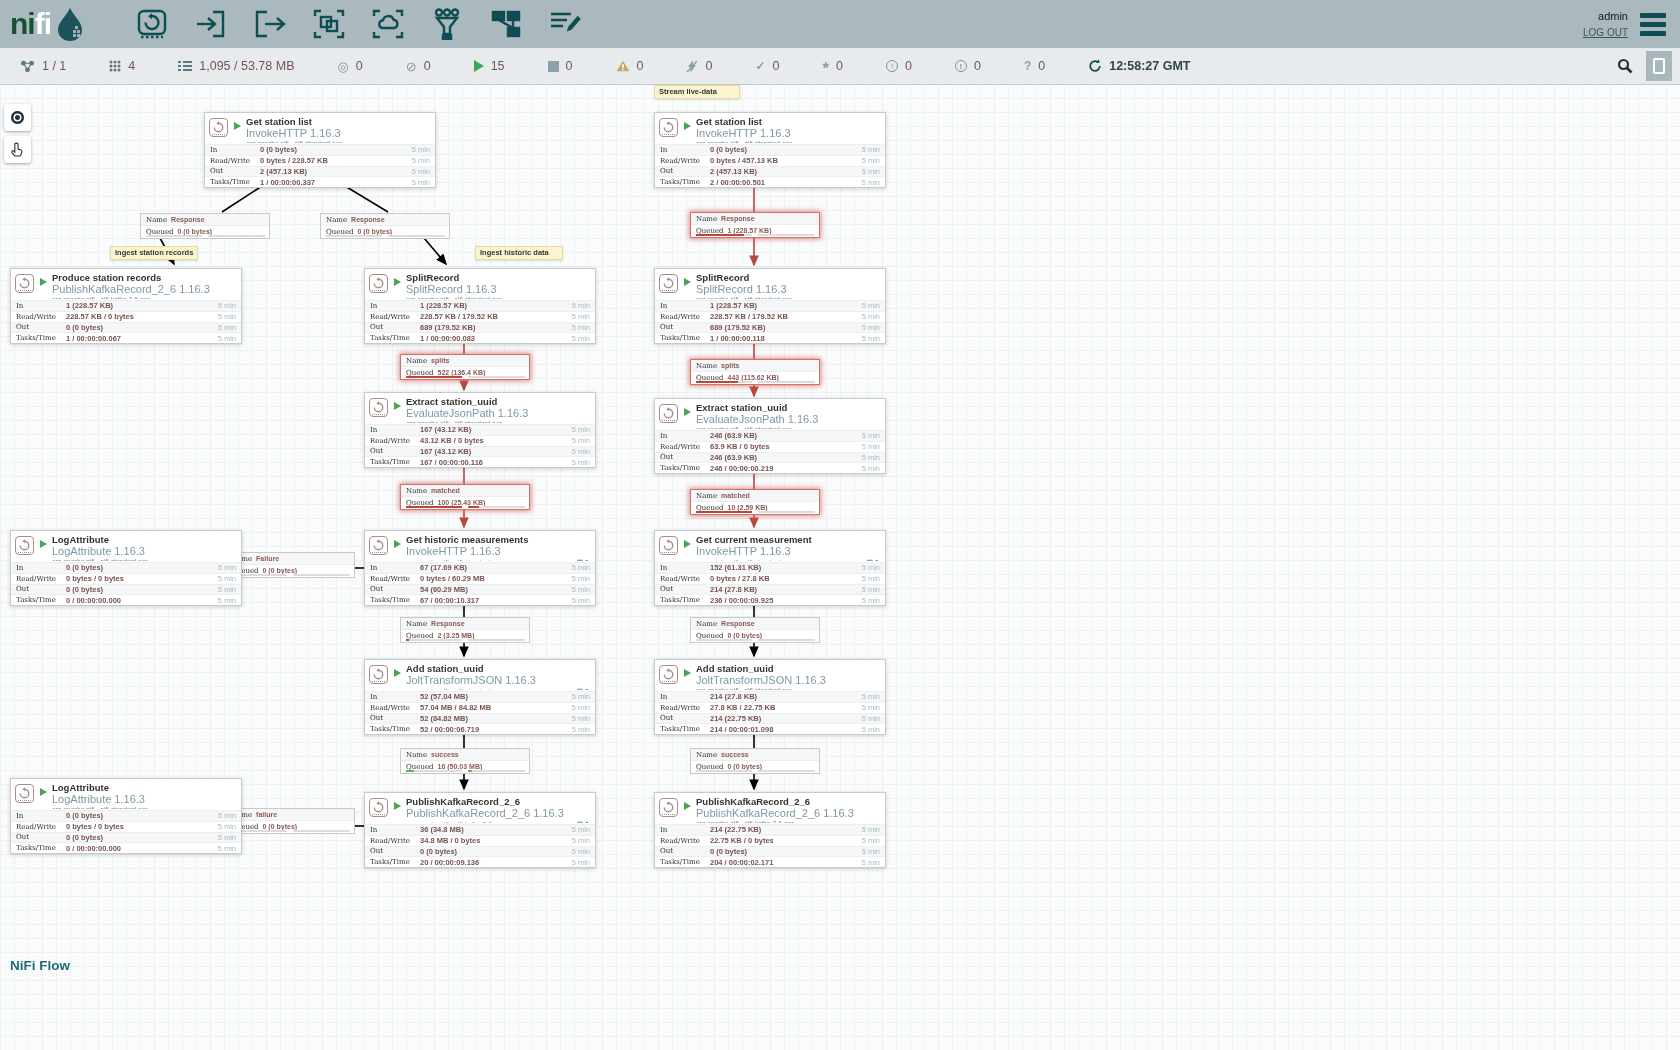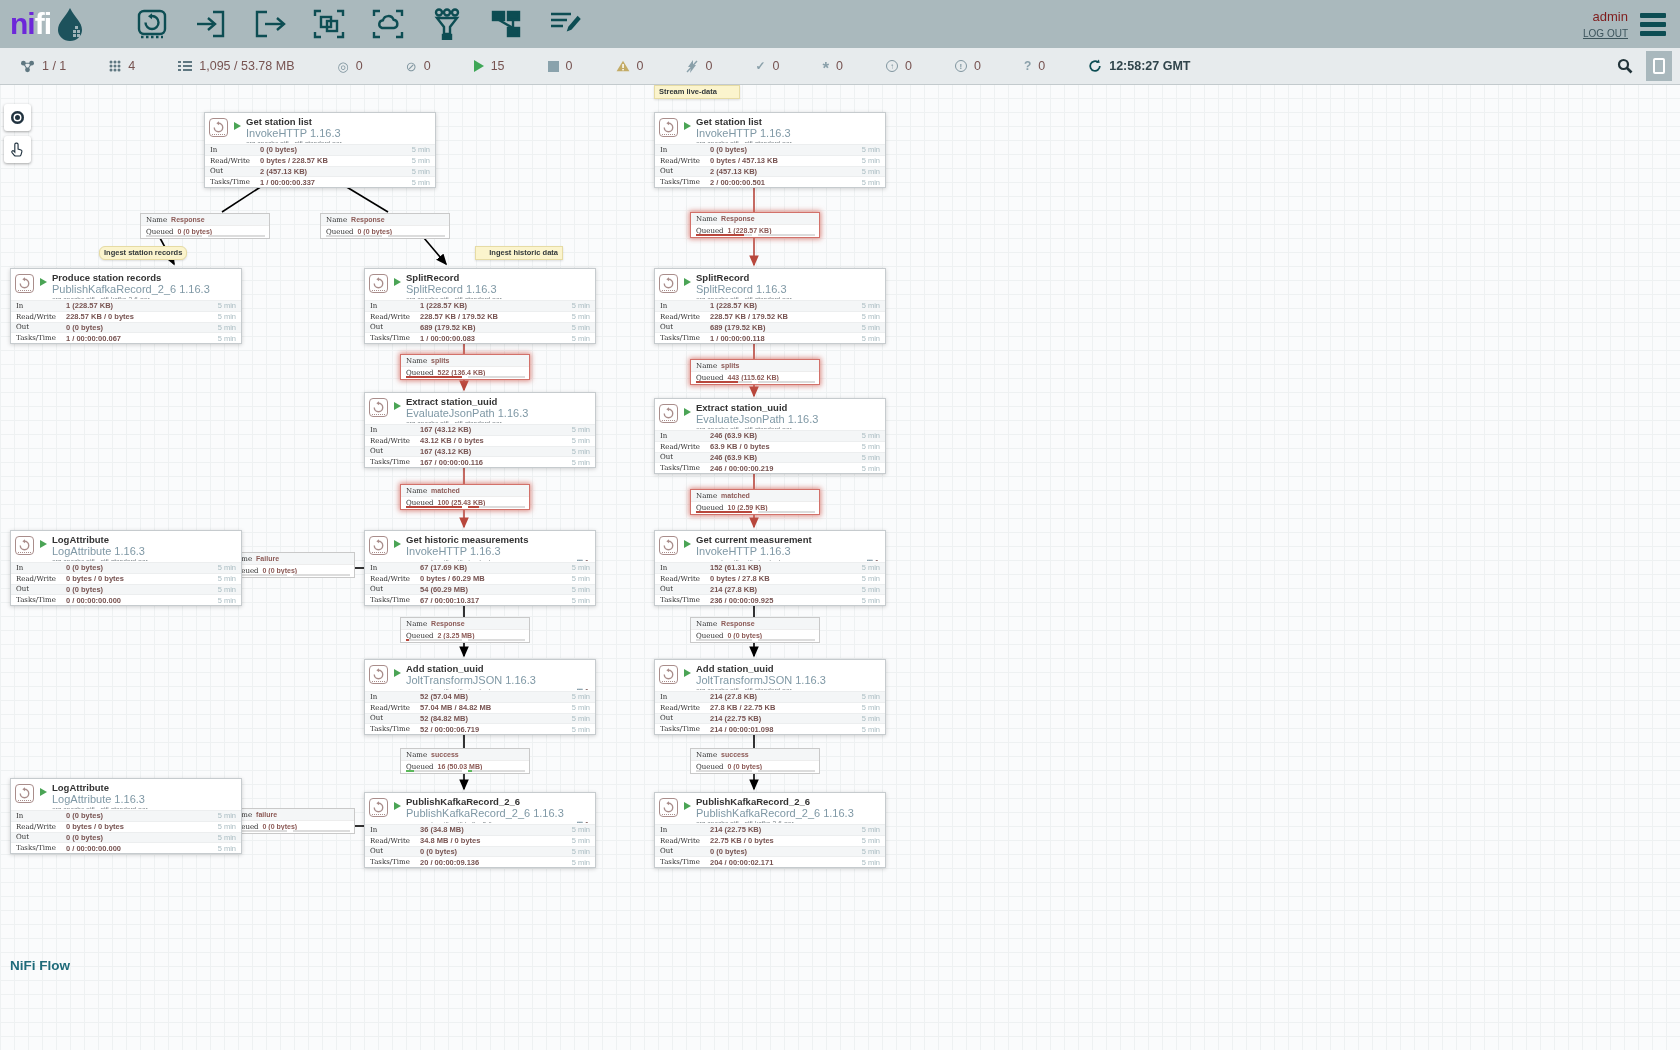--- a/index.html
+++ b/index.html
@@ -3,28 +3,28 @@
 <meta charset="utf-8">
 <style>
   * { margin:0; padding:0; box-sizing:border-box; }
   html,body { width:1680px; height:1050px; overflow:hidden;
     font-family:"Liberation Sans", sans-serif; background:#fafbfc; }
 
   
   .header { position:absolute; left:0; top:0; width:1680px; height:48px;
     background:#aab9bd; z-index:10; display:flex; align-items:center; }
   .logo { display:flex; align-items:center; margin-left:10px; width:110px; }
-  .logo .t1 { font-size:30px; font-weight:bold; color:#6d28d9; letter-spacing:-1px;}
+  .logo .t1 { font-size:30px; font-weight:bold; color:#14532d; letter-spacing:-1px;}
   .logo .t2 { font-size:30px; font-weight:bold; color:#ffffff; letter-spacing:-1px;}
   .toolbar { display:flex; align-items:center; gap:23px; margin-left:14px; }
   .tool { width:36px; height:34px; display:flex; align-items:center; justify-content:center; cursor:grab; }
   .tool svg { stroke:#0d4d53; fill:none; stroke-width:2.4; }
   .hdr-right { margin-left:auto; display:flex; align-items:center; margin-right:14px; gap:12px;}
   .who { text-align:right; line-height:1.5; }
-  .who .user { font-size:13px; color:#7f1d1d; }
+  .who .user { font-size:11px; color:#0f172a; }
   .who .logout { font-size:10px; color:#3c545c; text-decoration:underline; cursor:pointer; }
   .burger { display:flex; flex-direction:column; gap:4px; cursor:pointer; }
   .burger i { display:block; width:26px; height:5px; background:#0d4d53; border-radius:1px; }
 
   
   .statusbar { position:absolute; left:0; top:48px; width:1680px; height:37px;
     background:#e7ebed; border-bottom:1px solid #c3cacd; z-index:10;
     display:flex; align-items:center; font-size:12px; }
   .stat-items { display:flex; align-items:center; gap:0; margin-left:20px; }
   .stat-item { display:flex; align-items:center; gap:7px; margin-right:43px; }
@@ -146,22 +146,22 @@
       <span style="width:13px;height:13px;border-radius:50%;background:#20323f;box-shadow:inset 0 0 0 2.5px #20323f, inset 0 0 0 4px #fff;"></span>
     </div>
     <div class="pal-btn">
       <svg width="17" height="17" viewBox="0 0 24 24">
         <path d="M11 3 c1.2 0 1.8 .8 1.8 2 v6.5 l4.2 1.3 c1 .4 1.5 1.2 1.2 2.2 l-1.3 4.5 c-.3 1-1 1.6-2 1.6 h-5.4 c-.8 0-1.5-.3-2-.9 l-3.2-3.8 c-.6-.8-.5-1.8 .3-2.4 .7-.5 1.6-.4 2.2 .2 l1.4 1.4 v-10.6 c0-1.2 .6-2 1.8-2 z" fill="#fff" stroke="#20323f" stroke-width="1.6"></path>
         </svg>
     </div>
   </div>
 
   <div id="labels-layer">
-      <div class="canvas-label" style="left: 99px; top: 246px; min-width: 88px; border-radius: 6px;">Ingest station records</div>
-      <div class="canvas-label" style="left: 475px; top: 246px; min-width: 88px; text-align: right;">Ingest historic data</div>
+      <div class="canvas-label" style="left: 110px; top: 246px; min-width: 88px;">Ingest station records</div>
+      <div class="canvas-label" style="left: 475px; top: 246px; min-width: 88px;">Ingest historic data</div>
       <div class="canvas-label" style="left: 654px; top: 85px; min-width: 86px;">Stream live-data</div>
     </div>
   <div id="queues-layer">
       <div class="queue" style="left: 140px; top: 213px;">
         <div class="q-row1">
           <span class="q-lab">Name</span>
           <span class="q-val">Response</span>
         </div>
         <div class="q-row2">
           <span class="q-lab">Queued</span>

